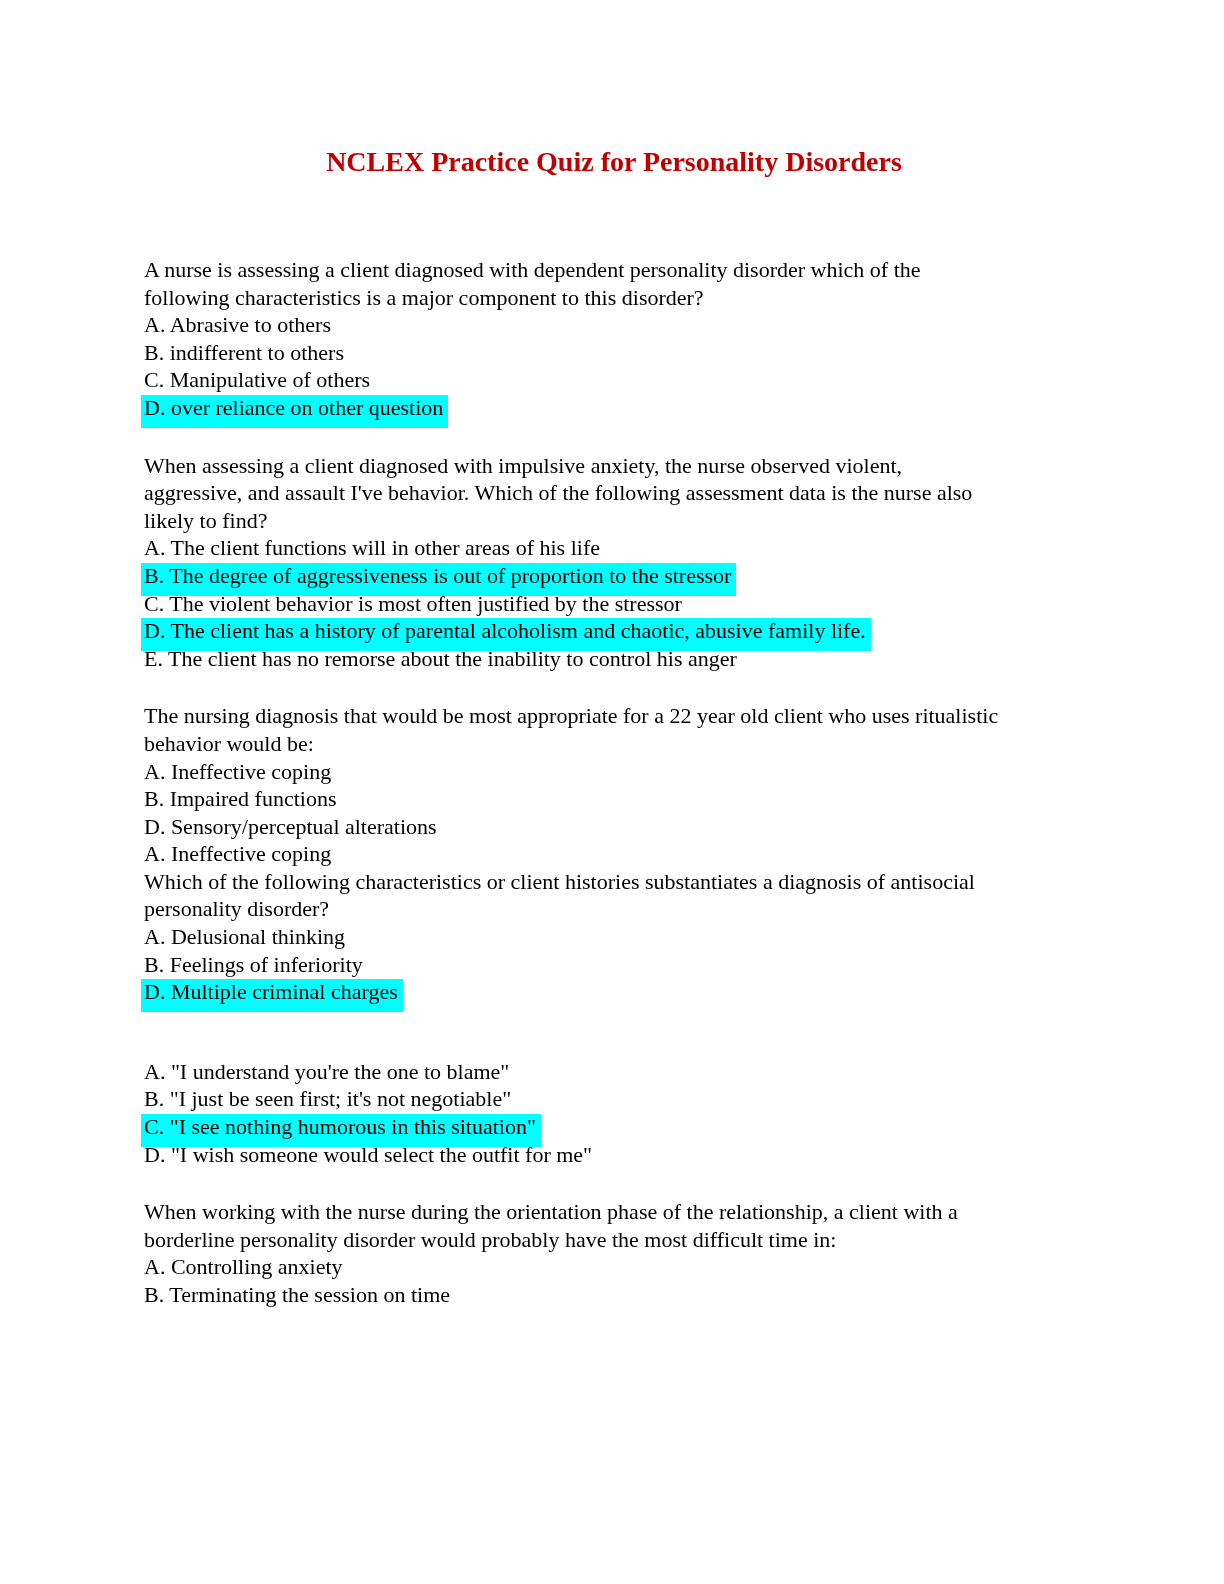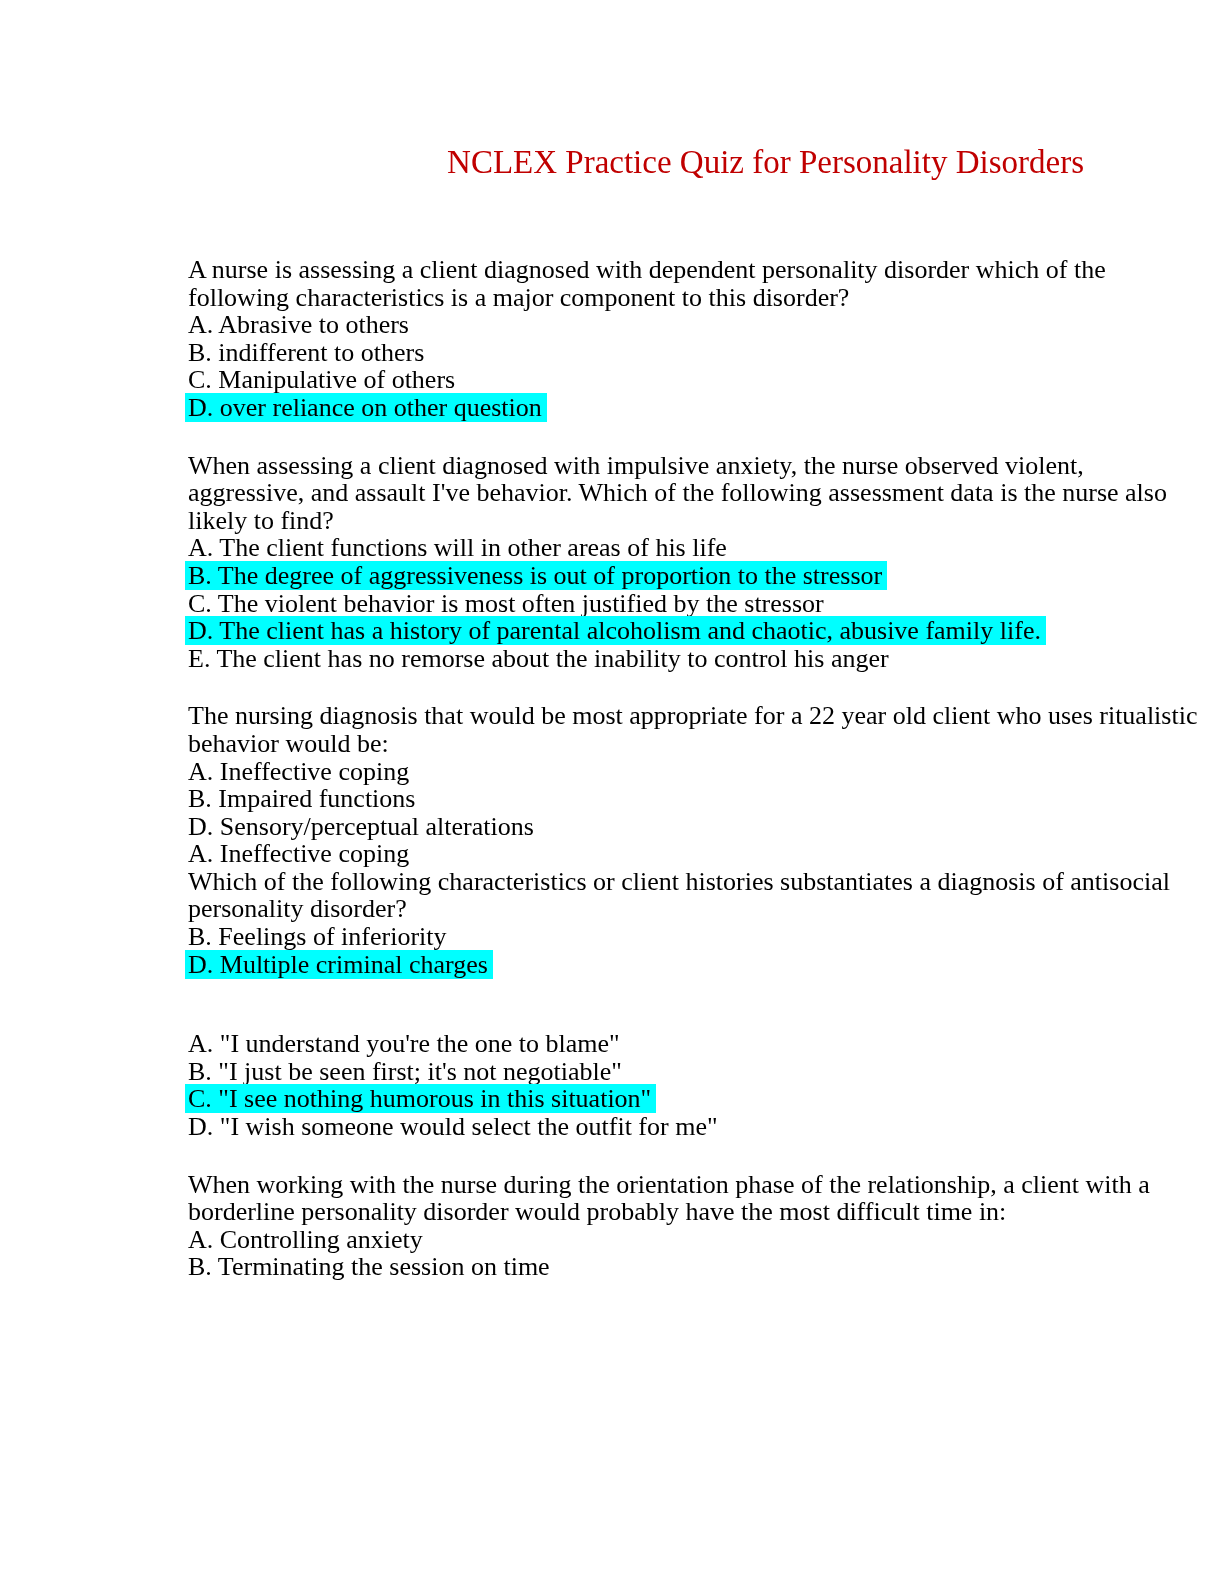--- a/index.html
+++ b/index.html
@@ -15,43 +15,42 @@
     color: #000000;
   }
   .page {
     box-sizing: border-box;
     width: 1224px;
     height: 1584px;
     padding: 0 140px 0 144px;
   }
   .doc-title {
     margin: 142px 0 0 0;
-    text-align: right;
-    font-size: 33px;
-    font-weight: normal;
+    text-align: center;
+    font-size: 28px;
+    font-weight: bold;
     line-height: 40px;
     color: var(--title-color, #c00000);
   }
   .quiz-body {
     margin-top: 74px;
   }
   .block {
     margin: 0 0 30px 0;
   }
   .block.gap-none  { margin-bottom: 0; }
   .block.gap-large { margin-bottom: 52px; }
   .line {
-    font-size: 26px;
+    font-size: 22px;
     line-height: 27.6px;
     white-space: nowrap;
-    margin-left: 44px;
   }
   .line .hl {
     background: var(--highlight-color, #00ffff);
-    padding: 0 5px 0 3px;
+    padding: 0 5px 8px 3px;
     margin-left: -3px;
   }
 </style>
 </head>
 <body>
 
 <div class="page">
   <h1 class="doc-title">NCLEX Practice Quiz for Personality Disorders</h1>
 
   <div class="quiz-body" id="quiz-body">
@@ -77,20 +76,21 @@
         <div class="line"><span>The nursing diagnosis that would be most appropriate for a 22 year old client who uses ritualistic</span></div>
         <div class="line"><span>behavior would be:</span></div>
         <div class="line"><span>A. Ineffective coping</span></div>
         <div class="line"><span>B. Impaired functions</span></div>
         <div class="line"><span>D. Sensory/perceptual alterations</span></div>
         <div class="line"><span>A. Ineffective coping</span></div>
       </div>
       <div class="block gap-large">
         <div class="line"><span>Which of the following characteristics or client histories substantiates a diagnosis of antisocial</span></div>
         <div class="line"><span>personality disorder?</span></div>
+        <div class="line"><span>A. Delusional thinking</span></div>
         <div class="line"><span>B. Feelings of inferiority</span></div>
         <div class="line"><span class="hl">D. Multiple criminal charges</span></div>
       </div>
       <div class="block gap-normal">
         <div class="line"><span>A. "I understand you're the one to blame"</span></div>
         <div class="line"><span>B. "I just be seen first; it's not negotiable"</span></div>
         <div class="line"><span class="hl">C. "I see nothing humorous in this situation"</span></div>
         <div class="line"><span>D. "I wish someone would select the outfit for me"</span></div>
       </div>
       <div class="block gap-normal">

